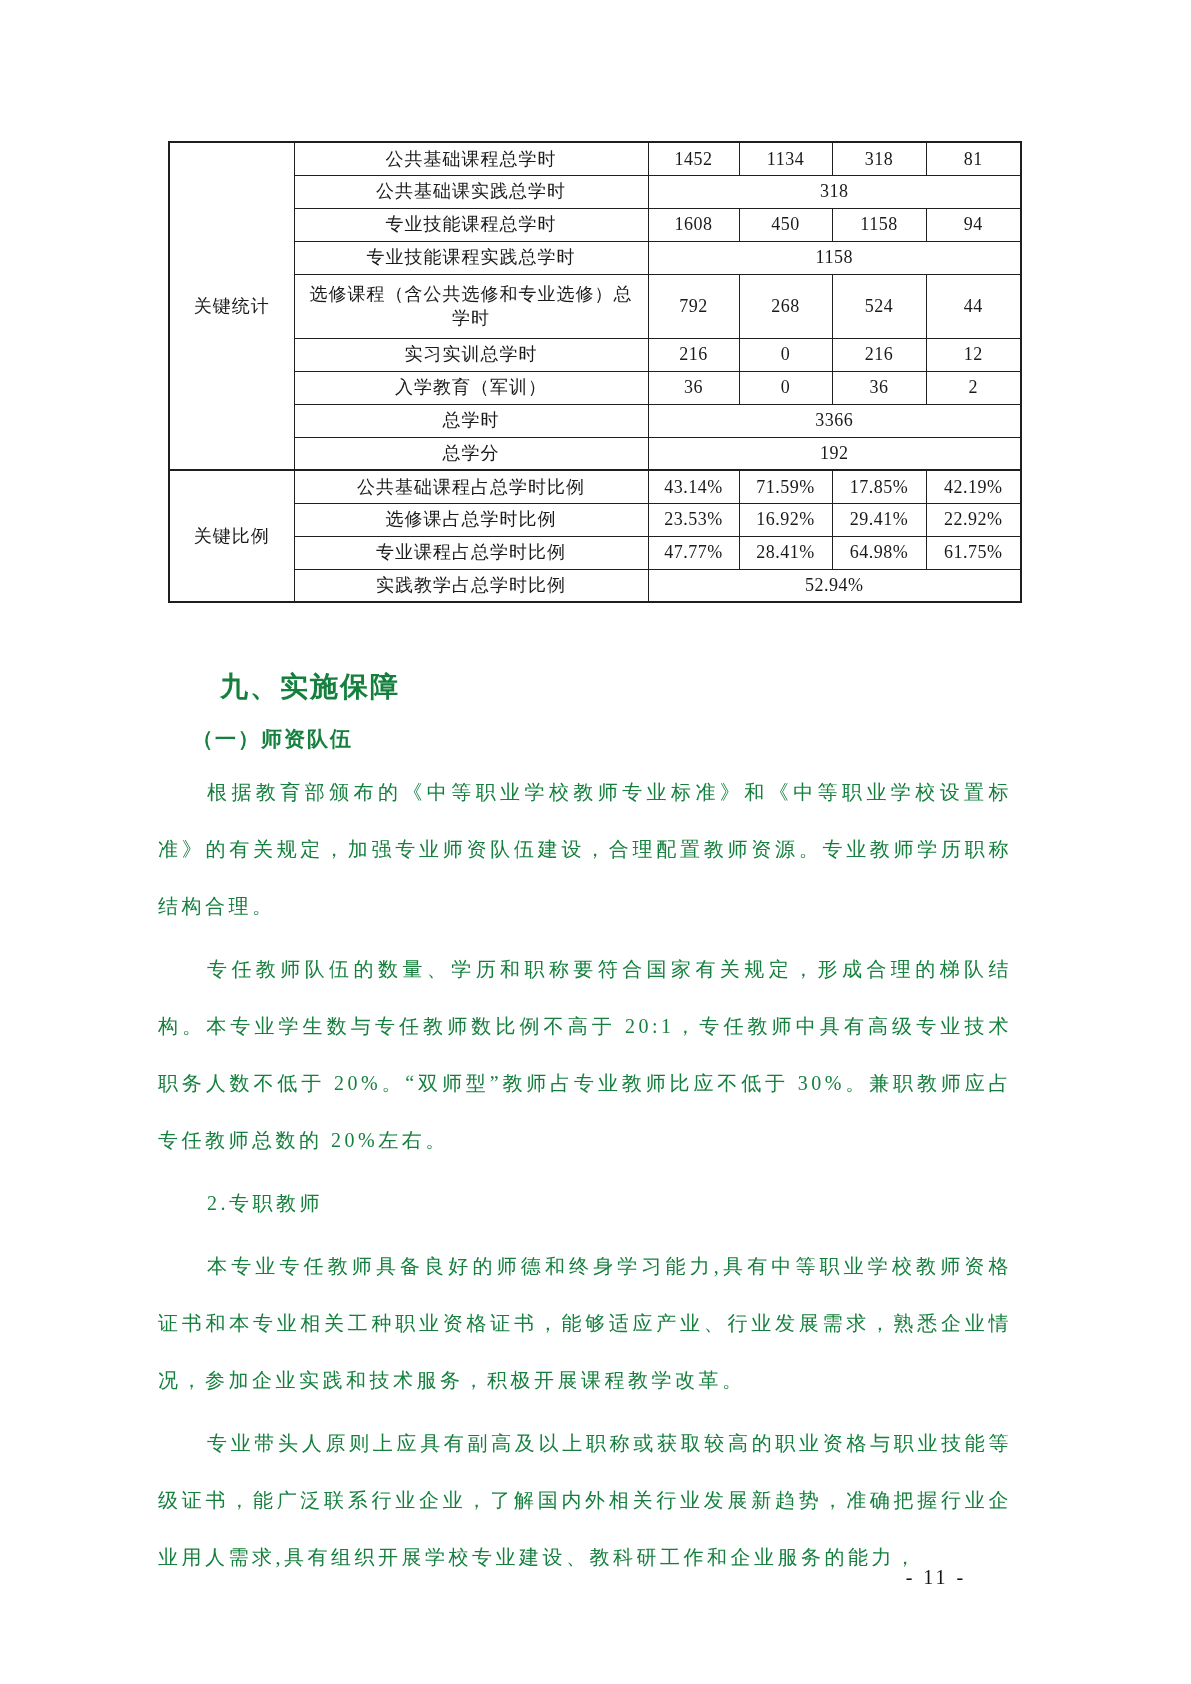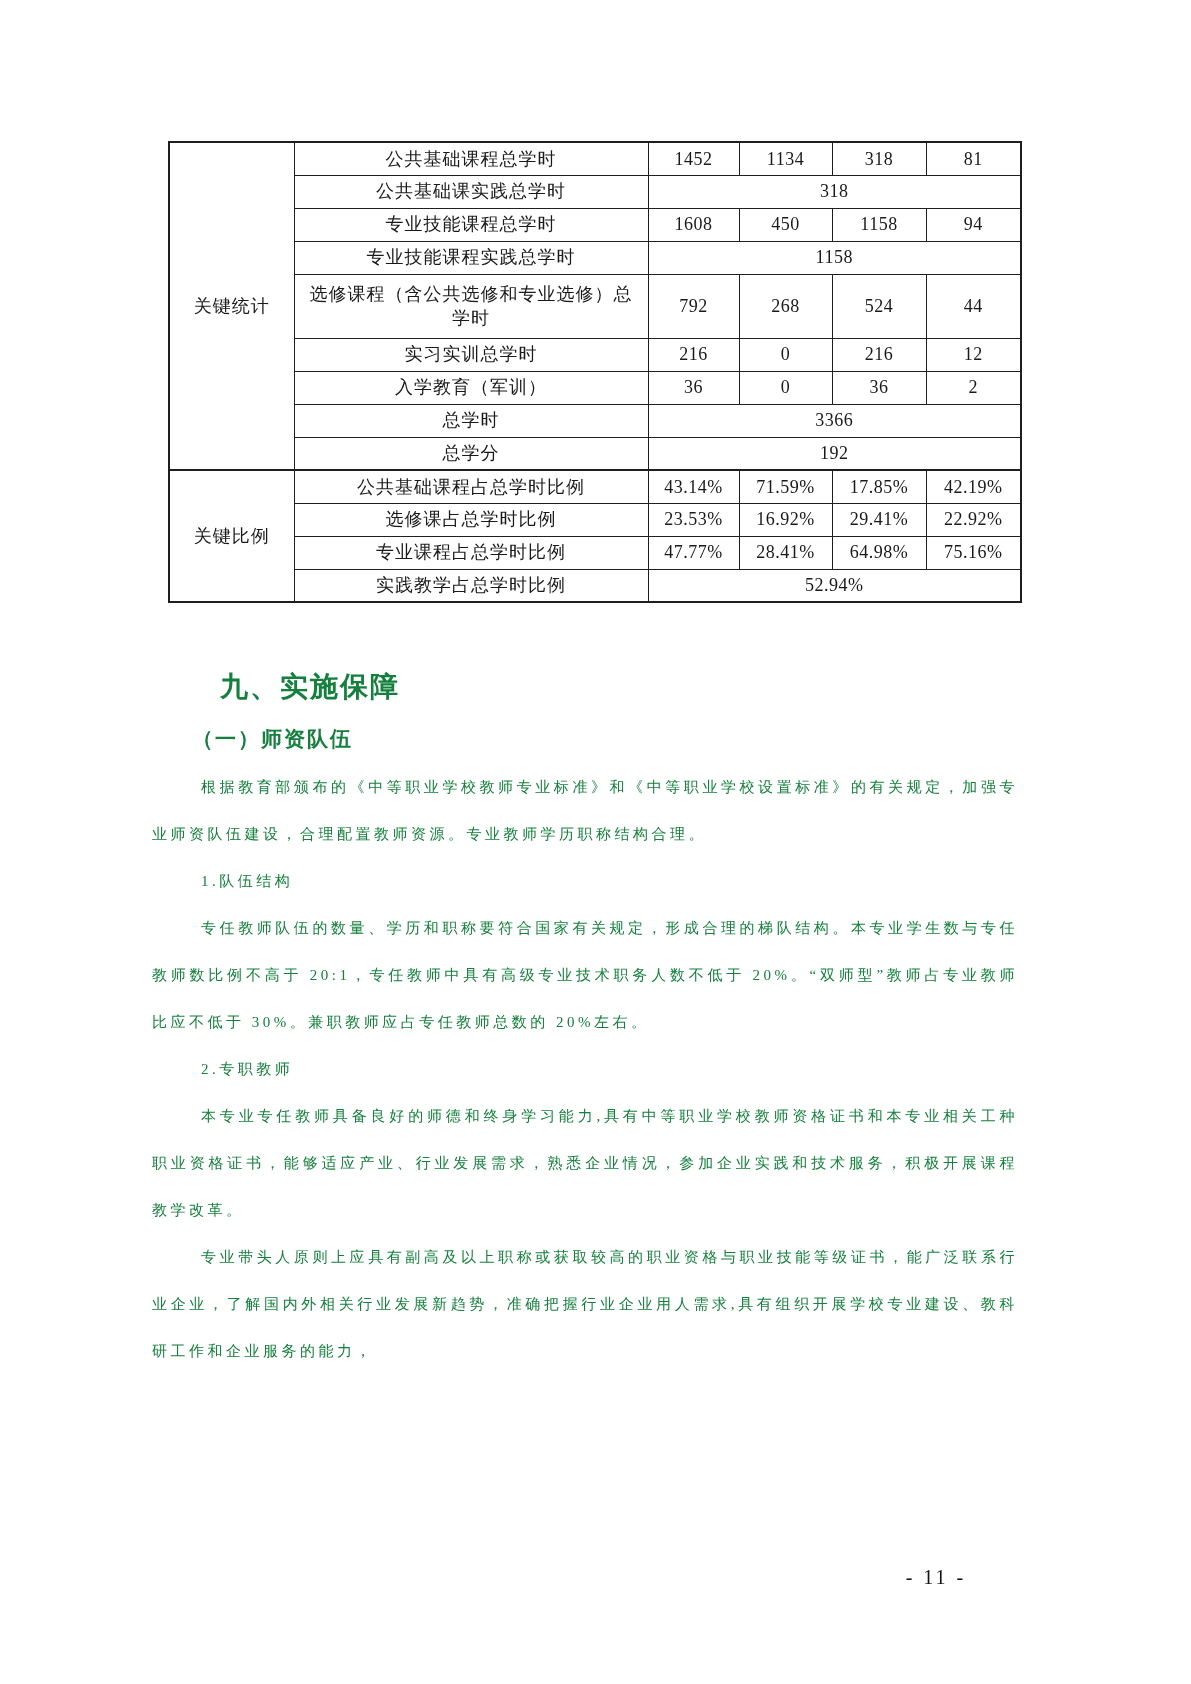--- a/index.html
+++ b/index.html
@@ -62,23 +62,23 @@
   .h2 {
     font-family: Liberation Mono, monospace;
     font-weight: bold;
     font-size: 21px;
     line-height: 30px;
     letter-spacing: 2px;
     margin: 0 0 8px 0;
     padding-left: 40px;
   }
   .content p.para, .content p.item {
-    margin: 0;
-    font-size: 15px;
-    line-height: 47px;
+    margin: 6px;
+    font-size: 20px;
+    line-height: 57px;
     letter-spacing: 3.5px;
     text-align: justify;
     text-indent: 49px;
   }
   .content p.item { text-align: left; }
 
   
   .page-number {
     position: absolute;
     left: 888px;
@@ -171,34 +171,33 @@
           <td class="value-cell">23.53%</td>
           <td class="value-cell">16.92%</td>
           <td class="value-cell">29.41%</td>
           <td class="value-cell">22.92%</td>
         </tr>
         <tr>
           <td class="label-cell">专业课程占总学时比例</td>
           <td class="value-cell">47.77%</td>
           <td class="value-cell">28.41%</td>
           <td class="value-cell">64.98%</td>
-          <td class="value-cell">75.16%</td>
+          <td class="value-cell">61.75%</td>
         </tr>
         <tr>
           <td class="label-cell">实践教学占总学时比例</td>
           <td colspan="4" class="value-cell">52.94%</td>
         </tr>
       </tbody>
   </table>
 
   <div class="content">
     <p class="h1">九、实施保障</p>
     <p class="h2">（一）师资队伍</p>
     <p class="para">根据教育部颁布的《中等职业学校教师专业标准》和《中等职业学校设置标准》的有关规定，加强专业师资队伍建设，合理配置教师资源。专业教师学历职称结构合理。</p>
-    <p class="item">1.队伍结构</p>
     <p class="para">专任教师队伍的数量、学历和职称要符合国家有关规定，形成合理的梯队结构。本专业学生数与专任教师数比例不高于 20:1，专任教师中具有高级专业技术职务人数不低于 20%。“双师型”教师占专业教师比应不低于 30%。兼职教师应占专任教师总数的 20%左右。</p>
     <p class="item">2.专职教师</p>
     <p class="para">本专业专任教师具备良好的师德和终身学习能力,具有中等职业学校教师资格证书和本专业相关工种职业资格证书，能够适应产业、行业发展需求，熟悉企业情况，参加企业实践和技术服务，积极开展课程教学改革。</p>
     <p class="para">专业带头人原则上应具有副高及以上职称或获取较高的职业资格与职业技能等级证书，能广泛联系行业企业，了解国内外相关行业发展新趋势，准确把握行业企业用人需求,具有组织开展学校专业建设、教科研工作和企业服务的能力，</p>
   </div>
 
   <div class="page-number">- 11 -</div>
 
 </div>
 

